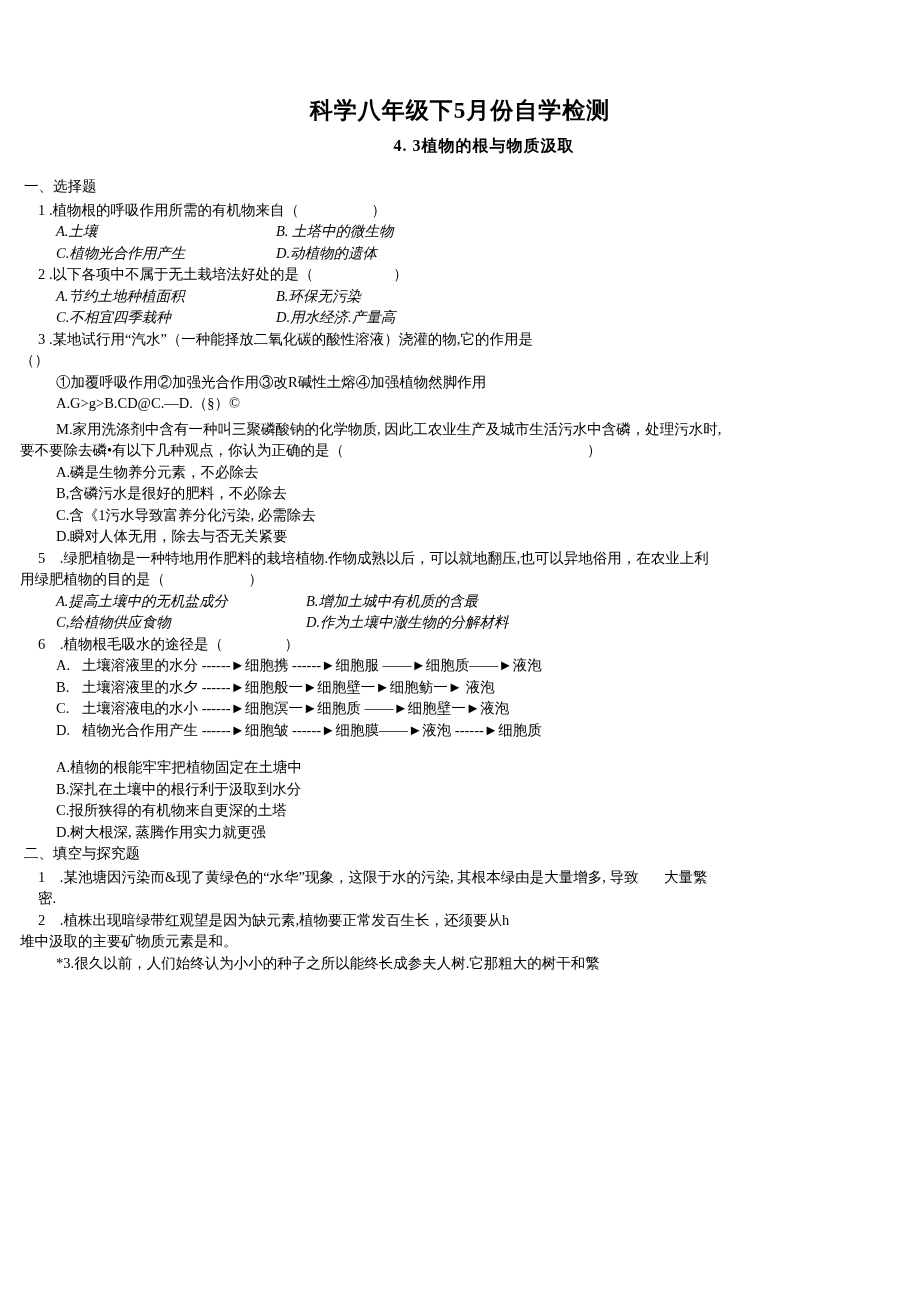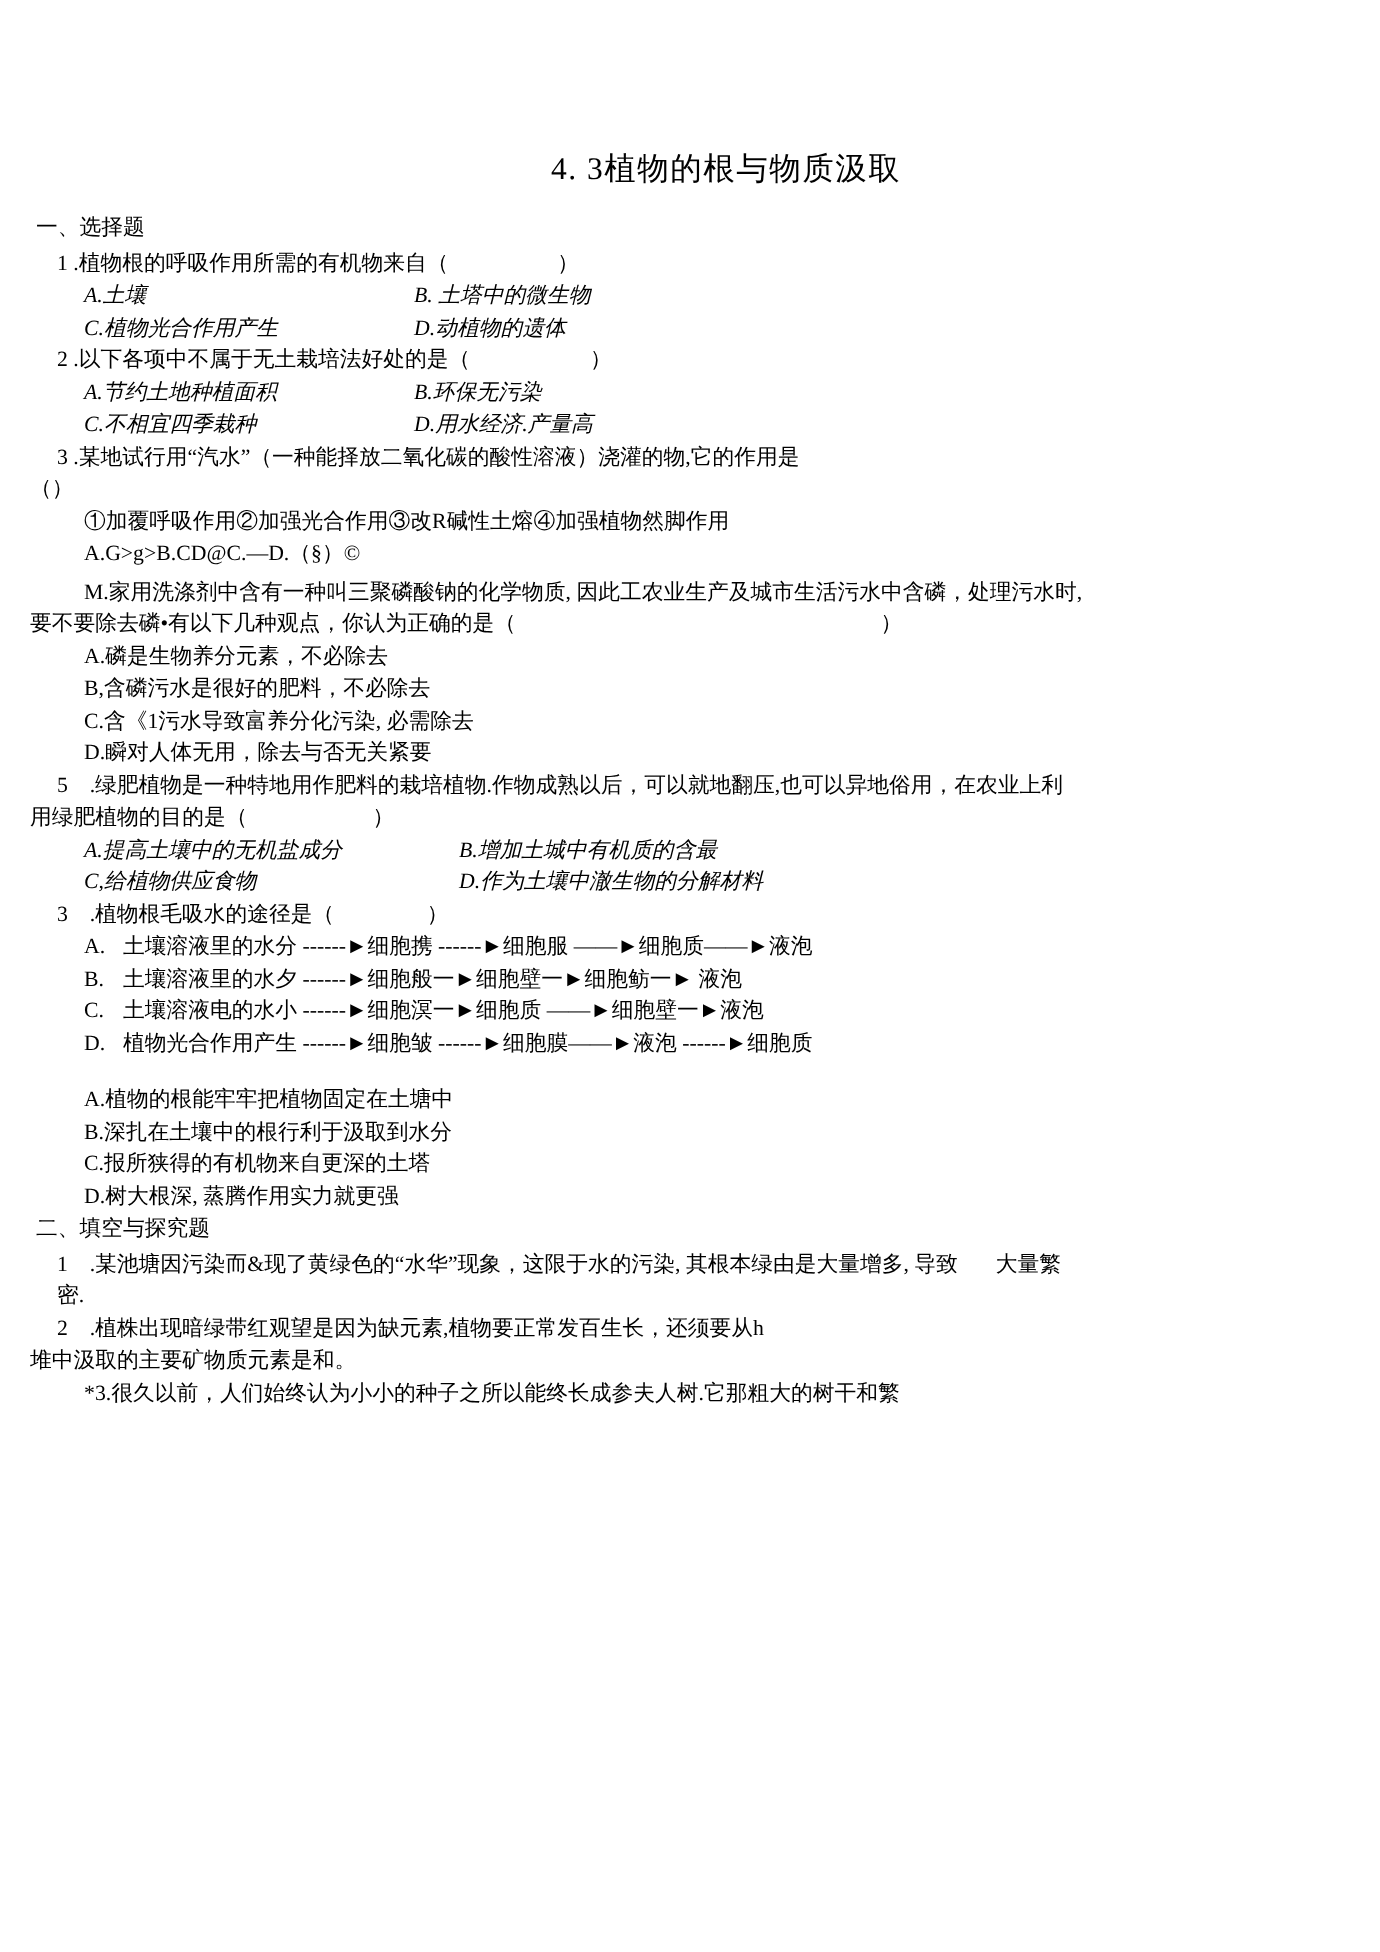--- a/index.html
+++ b/index.html
@@ -26,22 +26,22 @@
     text-align: center;
     margin-top: 96px;
   }
   .title-line1 {
     font-size: 23px;
     font-weight: bold;
     letter-spacing: 1px;
     line-height: 30px;
   }
   .title-line2 {
-    font-size: 21px;
-    font-weight: normal;
+    font-size: 16px;
+    font-weight: bold;
     letter-spacing: 1px;
     line-height: 32px;
     margin-top: 4px;
     margin-left: 48px;
   }
   .body-wrap {
     margin-top: 14px;
     padding-left: 20px;
     padding-right: 24px;
     font-size: 14.5px;
@@ -74,20 +74,21 @@
     white-space: pre;
   }
   .path-label { width: 26px; flex: 0 0 26px; }
 </style>
 </head>
 <body>
 
 <div class="page">
 
   <div class="title-block">
+    <div class="title-line1">科学八年级下5月份自学检测</div>
     <div class="title-line2">4. 3植物的根与物质汲取</div>
   </div>
 
   <div class="body-wrap">
 
     <div class="section-head">一、选择题</div>
 
     <div class="q-line indent-1">1 .植物根的呼吸作用所需的有机物来自（                    ）</div>
     <div class="opt-row">
       <div class="opt-a">A.土壤</div>
@@ -126,21 +127,21 @@
     <div class="q-line">用绿肥植物的目的是（                       ）</div>
     <div class="opt-row opt-row-wide">
       <div class="opt-a">A.提高土壤中的无机盐成分</div>
       <div class="opt-b">B.增加土城中有机质的含最</div>
     </div>
     <div class="opt-row opt-row-wide">
       <div class="opt-a">C,给植物供应食物</div>
       <div class="opt-b">D.作为土壤中澈生物的分解材料</div>
     </div>
 
-    <div class="q-line indent-1">3    .植物根毛吸水的途径是（                 ）</div>
+    <div class="q-line indent-1">6    .植物根毛吸水的途径是（                 ）</div>
     <div class="path-row">
       <div class="path-label">A.</div>
       <div>土壤溶液里的水分 ------►细胞携 ------►细胞服 ——►细胞质——►液泡</div>
     </div>
     <div class="path-row">
       <div class="path-label">B.</div>
       <div>土壤溶液里的水夕 ------►细胞般一►细胞壁一►细胞鲂一► 液泡</div>
     </div>
     <div class="path-row">
       <div class="path-label">C.</div>

